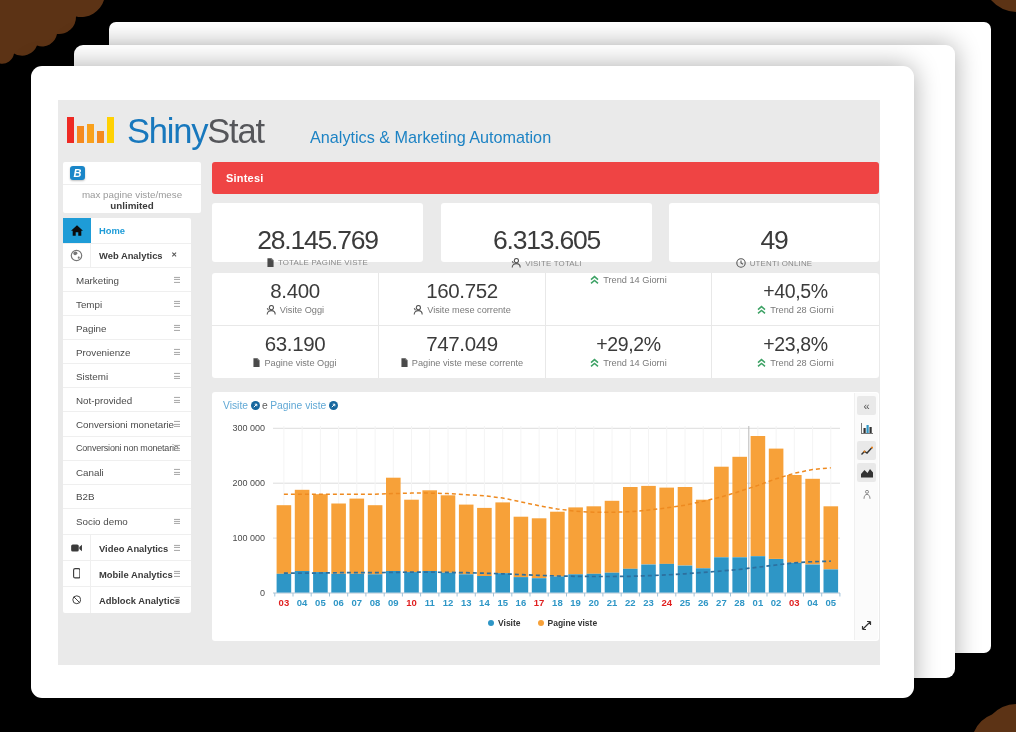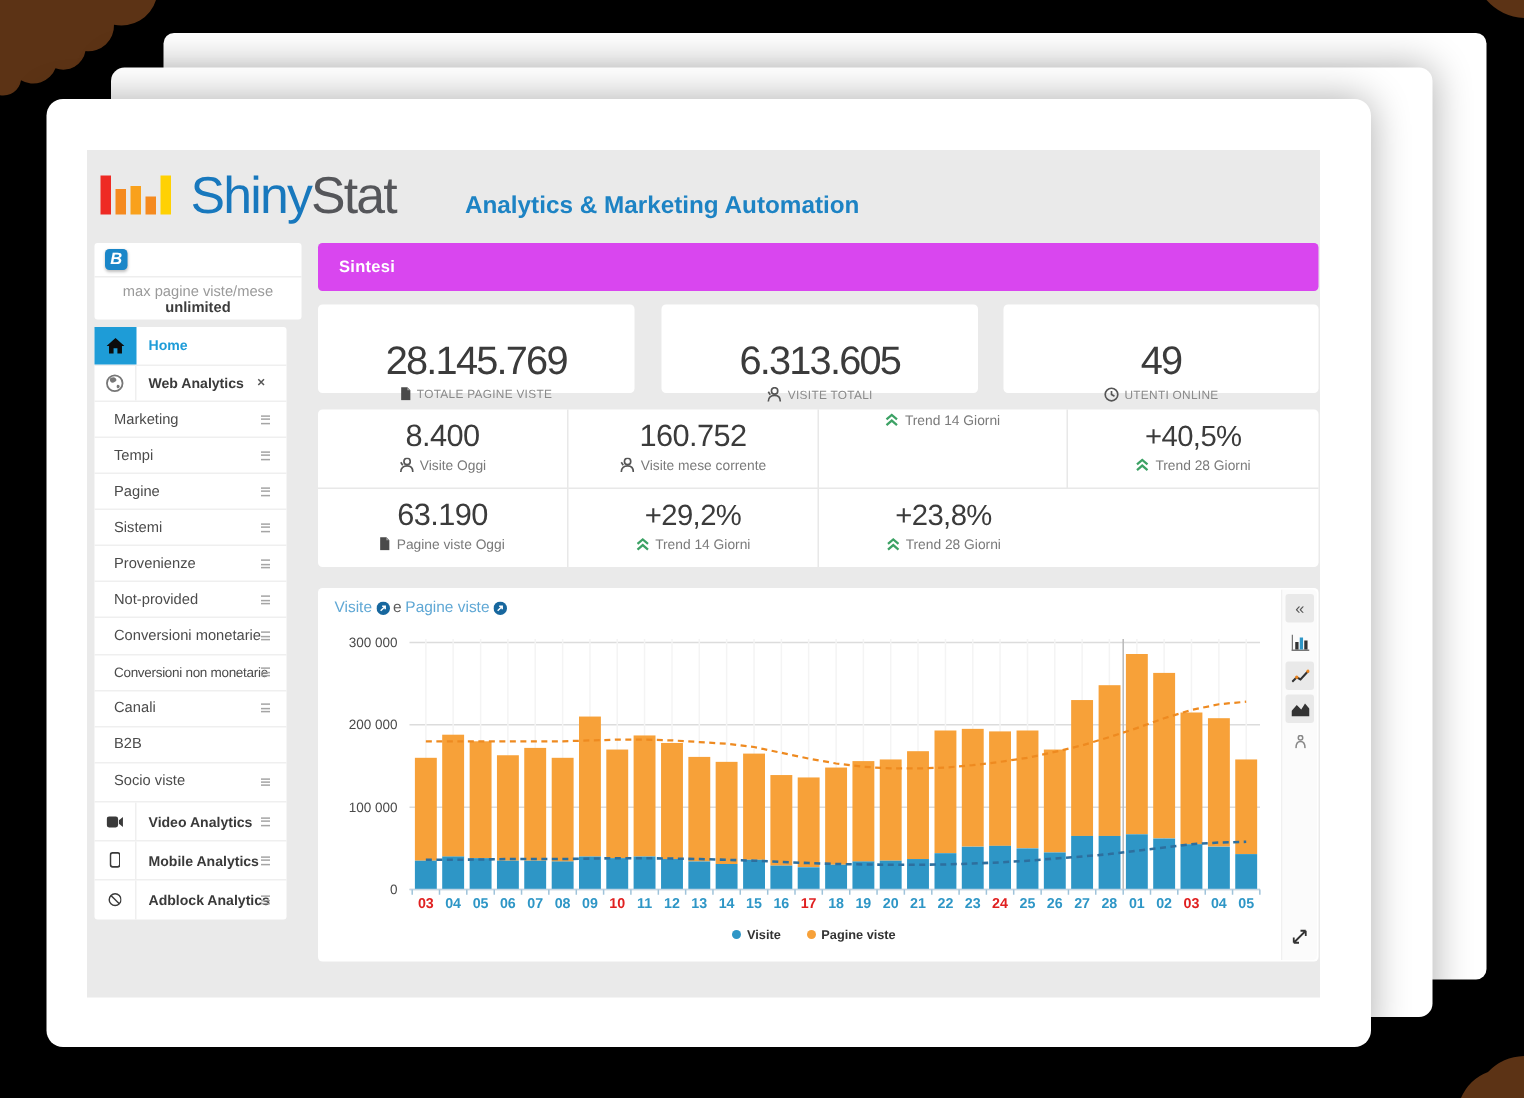--- a/index.html
+++ b/index.html
@@ -4,35 +4,35 @@
 html,body{width:1016px;height:732px;background:#000;overflow:hidden;font-family:"Liberation Sans",sans-serif}
 .abs{position:absolute}
 .card{position:absolute;background:#fff;border-radius:9px}
 #back{left:109px;top:22px;width:882px;height:631px;border-radius:7px}
 #mid{left:74px;top:45px;width:881px;height:633px;border-radius:9px;box-shadow:0 0 26px rgba(0,0,0,.33)}
 #front{left:31px;top:66px;width:883px;height:632px;border-radius:11px;box-shadow:0 0 26px rgba(0,0,0,.33)}
 #gray{position:absolute;left:27px;top:34px;width:822px;height:565px;background:#eaeaea}
 .lbar{position:absolute;bottom:0}
 #logotxt{position:absolute;left:96px;top:46px;font-size:34.5px;font-weight:normal;letter-spacing:-1.2px;color:#1878bd}
 #logotxt span{color:#55565a}
-#hdrtitle{position:absolute;left:279px;top:62px;font-size:16.2px;font-weight:bold;color:#1d83c4}
+#hdrtitle{position:absolute;left:279px;top:62px;font-size:16.2px;font-weight:normal;color:#1d83c4}
 #sb1{position:absolute;left:32px;top:96px;width:138px;height:51px;background:#fff;border-radius:2px}
 #sb1 .bic{position:absolute;left:7px;top:3.5px;width:15px;height:14px;background:#1a86c8;border-radius:3px;color:#fff;font-weight:bold;font-style:italic;font-size:11px;text-align:center;line-height:14px;box-shadow:0 1px 2px rgba(0,0,0,.25)}
 #sb1 .div{position:absolute;left:0;top:21.5px;width:100%;border-top:1px solid #eee}
 #sb1 .t1{position:absolute;top:27px;width:100%;text-align:center;font-size:9.8px;color:#9a9a9a}
 #sb1 .t2{position:absolute;top:38px;width:100%;text-align:center;font-size:9.8px;font-weight:bold;color:#3c3c3c}
 #menu{position:absolute;left:32px;top:152px;width:128px;background:#fff;border-radius:2px}
 .mrow{position:relative;border-bottom:1px solid #efefef;width:100%}
 .mrow:last-child{border-bottom:none}
 .mrow .txt{position:absolute;left:13px;top:50%;transform:translateY(-50%);font-size:9.8px;color:#4b4b4b;white-space:nowrap}
 .mrow .txti{position:absolute;left:36px;top:50%;transform:translateY(-50%);font-size:9.4px;font-weight:bold;color:#3a3a3a;white-space:nowrap}
 .mrow .ham{position:absolute;right:11px;top:50%;transform:translateY(-50%);width:6.5px}
 .mrow .icell{position:absolute;left:0;top:0;bottom:0;width:27.5px;border-right:1px solid #efefef;display:flex;align-items:center;justify-content:center}
 .ham i{display:block;height:0;border-top:1.2px solid #a5a5a5;margin:1.3px 0}
-#sintesi{position:absolute;left:181px;top:96px;width:667px;height:32px;background:#d946ef;border-radius:3px;color:#fff;font-size:11px;font-weight:bold;line-height:32px;padding-left:14px;letter-spacing:.2px}
+#sintesi{position:absolute;left:181px;top:96px;width:667px;height:32px;background:#ef4444;border-radius:3px;color:#fff;font-size:11px;font-weight:bold;line-height:32px;padding-left:14px;letter-spacing:.2px}
 .bigcard{position:absolute;top:137px;height:59px;background:#fff;border-radius:3px;text-align:center}
 .bigcard .num{font-size:26.5px;color:#3b3b3b;margin-top:23px;letter-spacing:-1.2px;line-height:1.1}
 .bigcard .lab{font-size:7.9px;color:#8a8a8a;letter-spacing:.2px;margin-top:3px;display:flex;align-items:center;justify-content:center;gap:4px}
 #grid{position:absolute;left:181px;top:207px;width:667px;height:105px;background:#fff;border-radius:3px;display:grid;grid-template-columns:167px 167px 166px 167px;grid-template-rows:52.5px 52.5px}
 #grid .cell{border-right:1px solid #e8e8e8;border-bottom:1px solid #e8e8e8;text-align:center}
 #grid .cell.last{border-right:none}
 #grid .cell.brow{border-bottom:none}
 #grid .num{font-size:20.5px;color:#3b3b3b;margin-top:6px;letter-spacing:-.4px}
 #grid .num.sm{font-size:19.5px;margin-top:7px}
 #grid .lab{font-size:9.2px;color:#7a7a7a;margin-top:2px;display:flex;justify-content:center;gap:4px}
@@ -107,36 +107,36 @@
         </span>
       </div>
       <div class="mrow" style="height:24.1px">
         <span class="txt">Pagine</span>
         <span class="ham">
           <i></i>
           <i></i>
           <i></i>
         </span>
       </div>
+      <div class="mrow" style="height:24.1px">
+        <span class="txt">Provenienze</span>
+        <span class="ham">
+          <i></i>
+          <i></i>
+          <i></i>
+        </span>
+      </div>
       <div class="mrow" style="height:24.0px">
         <span class="txt">Sistemi</span>
         <span class="ham">
           <i></i>
           <i></i>
           <i></i>
         </span>
       </div>
-      <div class="mrow" style="height:24.1px">
-        <span class="txt">Provenienze</span>
-        <span class="ham">
-          <i></i>
-          <i></i>
-          <i></i>
-        </span>
-      </div>
       <div class="mrow" style="height:24.0px">
         <span class="txt">Not-provided</span>
         <span class="ham">
           <i></i>
           <i></i>
           <i></i>
         </span>
       </div>
       <div class="mrow" style="height:24.1px">
         <span class="txt">Conversioni monetarie</span>
@@ -159,21 +159,21 @@
         <span class="ham">
           <i></i>
           <i></i>
           <i></i>
         </span>
       </div>
       <div class="mrow" style="height:24.0px">
         <span class="txt">B2B</span>
       </div>
       <div class="mrow" style="height:26.4px">
-        <span class="txt">Socio viste</span>
+        <span class="txt">Socio demo</span>
         <span class="ham">
           <i></i>
           <i></i>
           <i></i>
         </span>
       </div>
       <div class="mrow" style="height:26.2px">
         <span class="icell">
           <svg width="11.5" height="8" viewBox="0 0 14 10">
             <rect x="0" y="0.5" width="9.5" height="9" rx="2" fill="#3a3a3a"></rect>
@@ -290,20 +290,30 @@
         </div>
       </div>
       <div class="cell brow">
         <div class="num">63.190</div>
         <div class="lab">
           <svg width="7" height="9" viewBox="0 0 8 10">
             <path d="M0.5 0 L5.2 0 L7.5 2.3 L7.5 10 L0.5 10 Z" fill="#4a4a4a"></path>
             <path d="M5.2 0 L5.2 2.3 L7.5 2.3 Z" fill="#9a9a9a"></path>
           </svg>
           <span>Pagine viste Oggi</span>
+        </div>
+      </div>
+      <div class="cell brow">
+        <div class="num">747.049</div>
+        <div class="lab">
+          <svg width="7" height="9" viewBox="0 0 8 10">
+            <path d="M0.5 0 L5.2 0 L7.5 2.3 L7.5 10 L0.5 10 Z" fill="#4a4a4a"></path>
+            <path d="M5.2 0 L5.2 2.3 L7.5 2.3 Z" fill="#9a9a9a"></path>
+          </svg>
+          <span>Pagine viste mese corrente</span>
         </div>
       </div>
       <div class="cell brow">
         <div class="num sm">+29,2%</div>
         <div class="lab">
           <svg width="9" height="10" viewBox="0 0 9 10">
             <path d="M1 4.6 L4.5 1.6 L8 4.6" fill="none" stroke="#3da265" stroke-width="1.5"></path>
             <path d="M1 8.4 L4.5 5.4 L8 8.4" fill="none" stroke="#3da265" stroke-width="1.5"></path>
           </svg>
           <span>Trend 14 Giorni</span>

